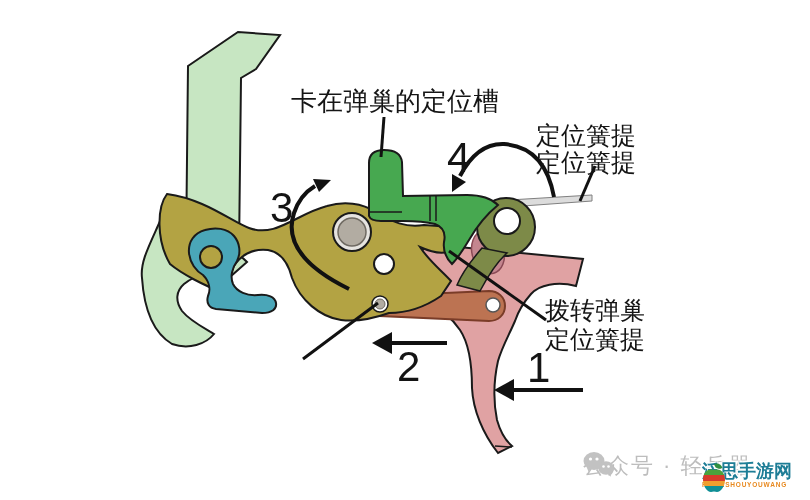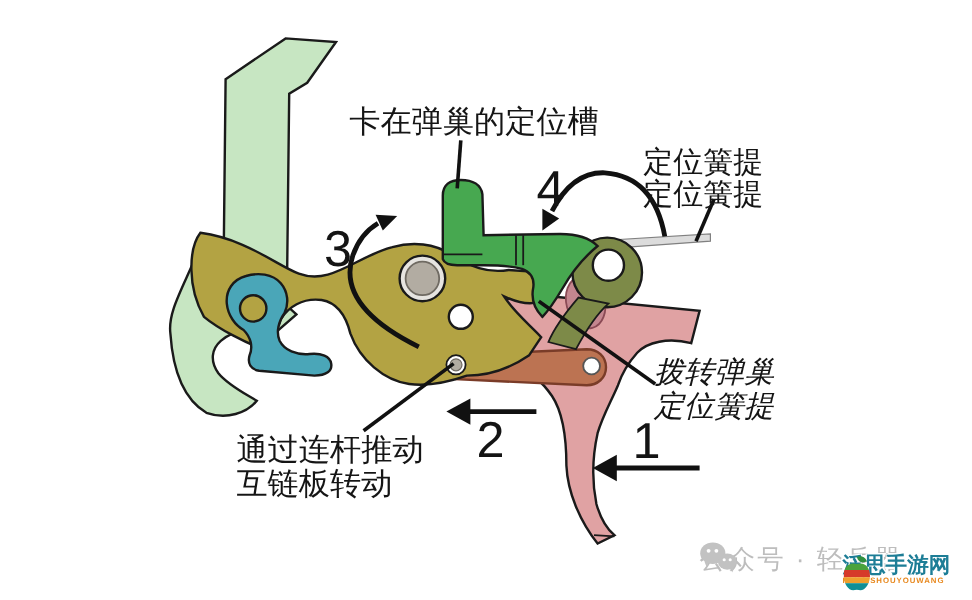--- a/index.html
+++ b/index.html
@@ -7,21 +7,21 @@
     position:relative;width:810px;height:500px;background:#ffffff;
     overflow:hidden;font-family:"Liberation Sans","DejaVu Sans",sans-serif;
   }
   .stage svg{position:absolute;left:0;top:0;}
   .lbl{
     position:absolute;color:#151515;white-space:nowrap;
     font-family:"Liberation Sans","DejaVu Sans",sans-serif;
   }
   .lbl-top{left:291px;top:84px;font-size:26px;}
   .lbl-spring{left:536px;top:122px;font-size:25px;line-height:27px;}
-  .lbl-latch{left:545px;top:296px;font-size:25px;line-height:29px;font-style:italic;}
+  .lbl-latch{left:545px;top:296px;font-size:25px;line-height:29px;}
   .lbl-linkage{left:197px;top:360px;font-size:26px;line-height:29px;}
   .watermark{
     position:absolute;left:583px;top:451px;display:flex;align-items:center;gap:9px;
   }
   .watermark-text{
     color:#bdbdbd;font-size:22px;letter-spacing:2px;white-space:nowrap;
   }
   .sitelogo{
     position:absolute;left:702px;top:462px;width:106px;display:flex;align-items:flex-start;gap:2px;
   }
@@ -124,24 +124,20 @@
   <div class="lbl lbl-spring">
     <div>定位簧提</div>
     <div>定位簧提</div>
   </div>
 
   <div class="lbl lbl-latch">
     <div>拨转弹巢</div>
     <div>定位簧提</div>
   </div>
 
-  <div class="lbl lbl-linkage">
-    <div>通过连杆推动</div>
-    <div>互链板转动</div>
-  </div>
 
   <div class="watermark">
     <svg width="32" height="28" viewBox="0 0 32 28">
       <ellipse cx="11" cy="10" rx="10.5" ry="9" fill="#c2c2c2"></ellipse>
       <polygon points="4,17 8,15.5 6,22" fill="#c2c2c2"></polygon>
       <circle cx="7.5" cy="8" r="1.6" fill="#ffffff"></circle>
       <circle cx="14" cy="8" r="1.6" fill="#ffffff"></circle>
       <ellipse cx="23" cy="17" rx="7.8" ry="6.8" fill="#c2c2c2"></ellipse>
       <polygon points="28.5,22 25.5,21 27.5,26" fill="#c2c2c2"></polygon>
       <circle cx="20.5" cy="15.5" r="1.3" fill="#ffffff"></circle>

